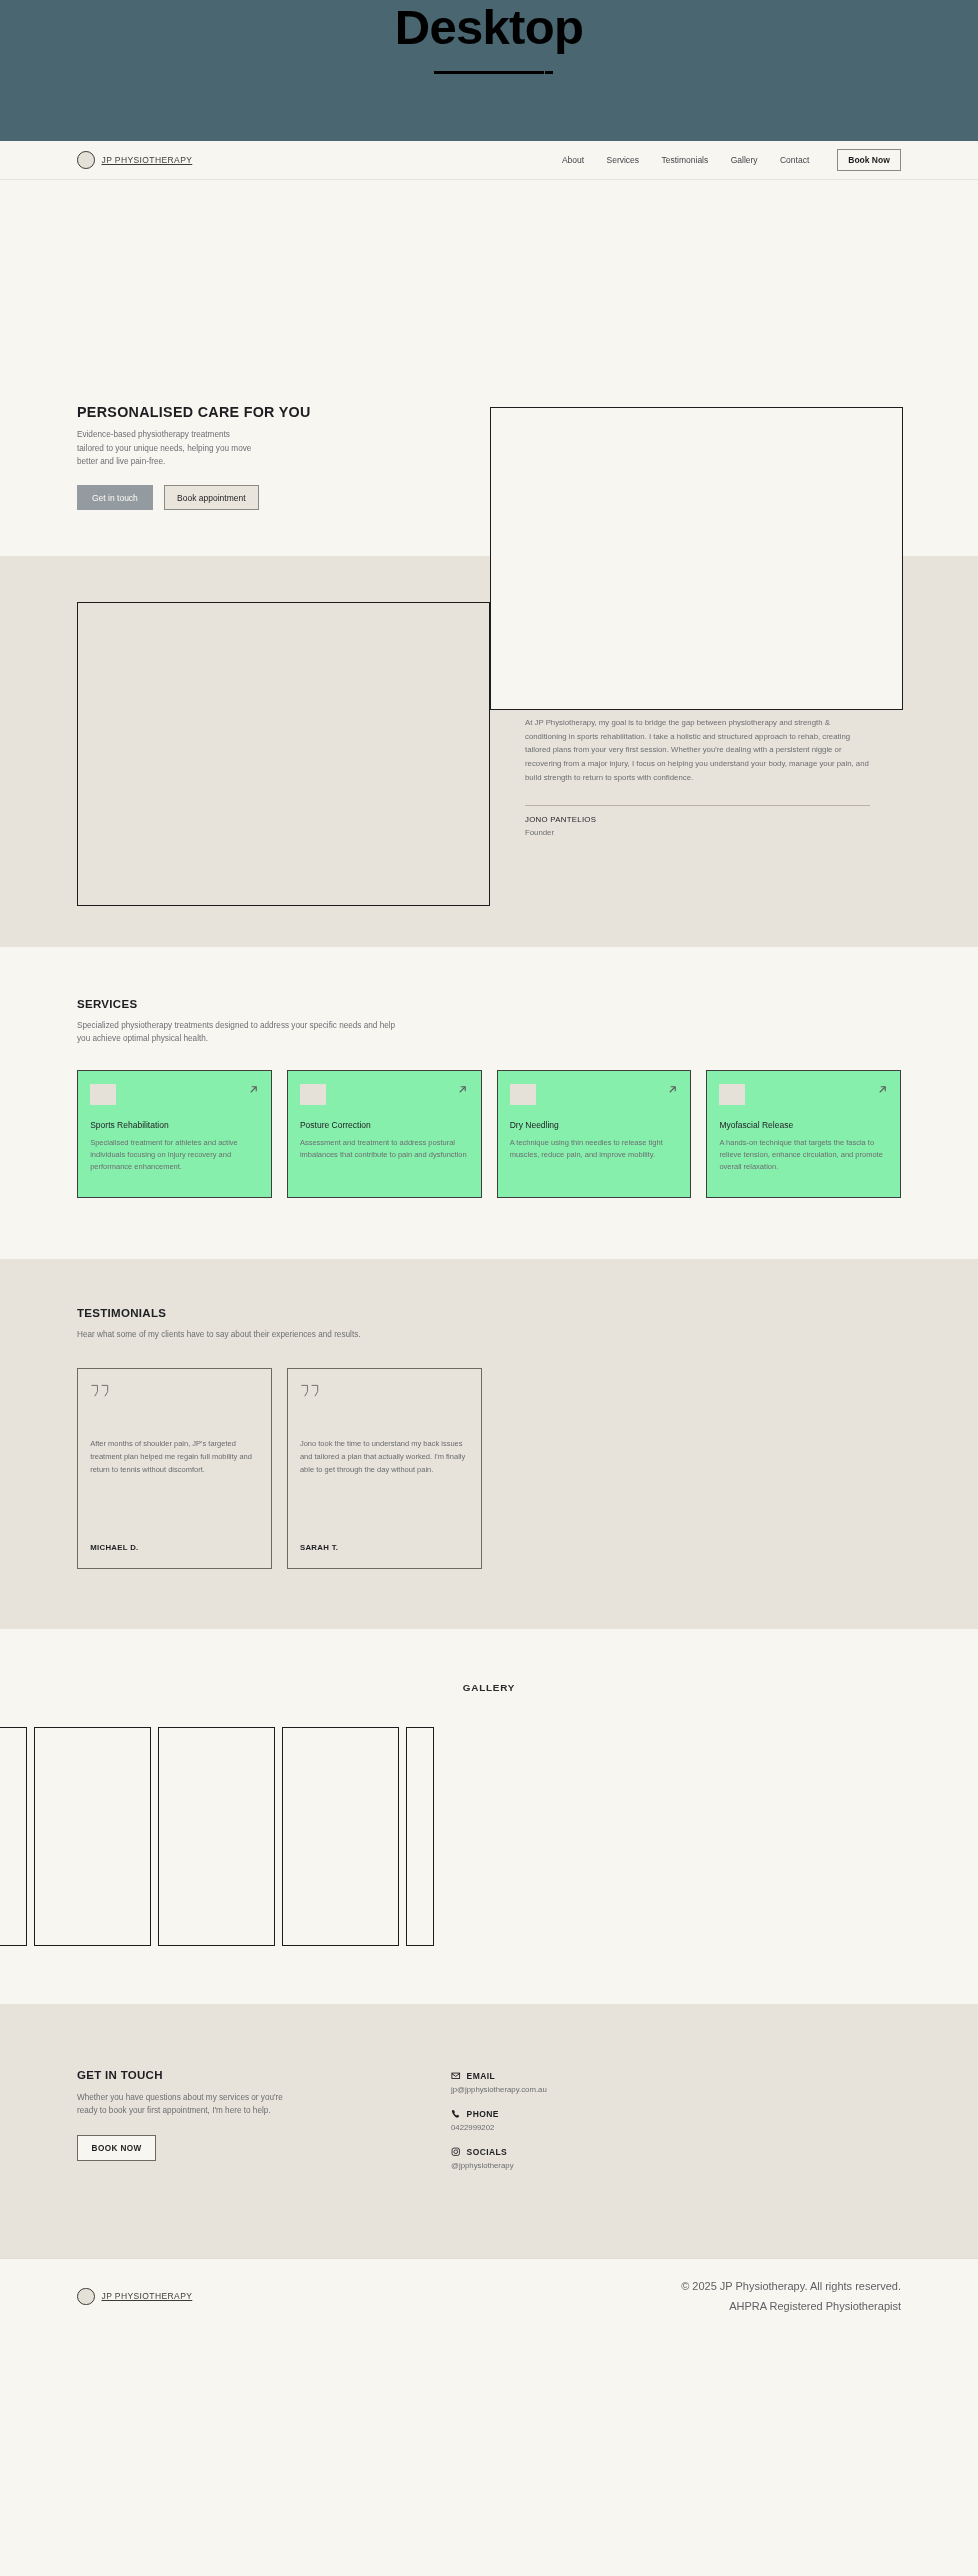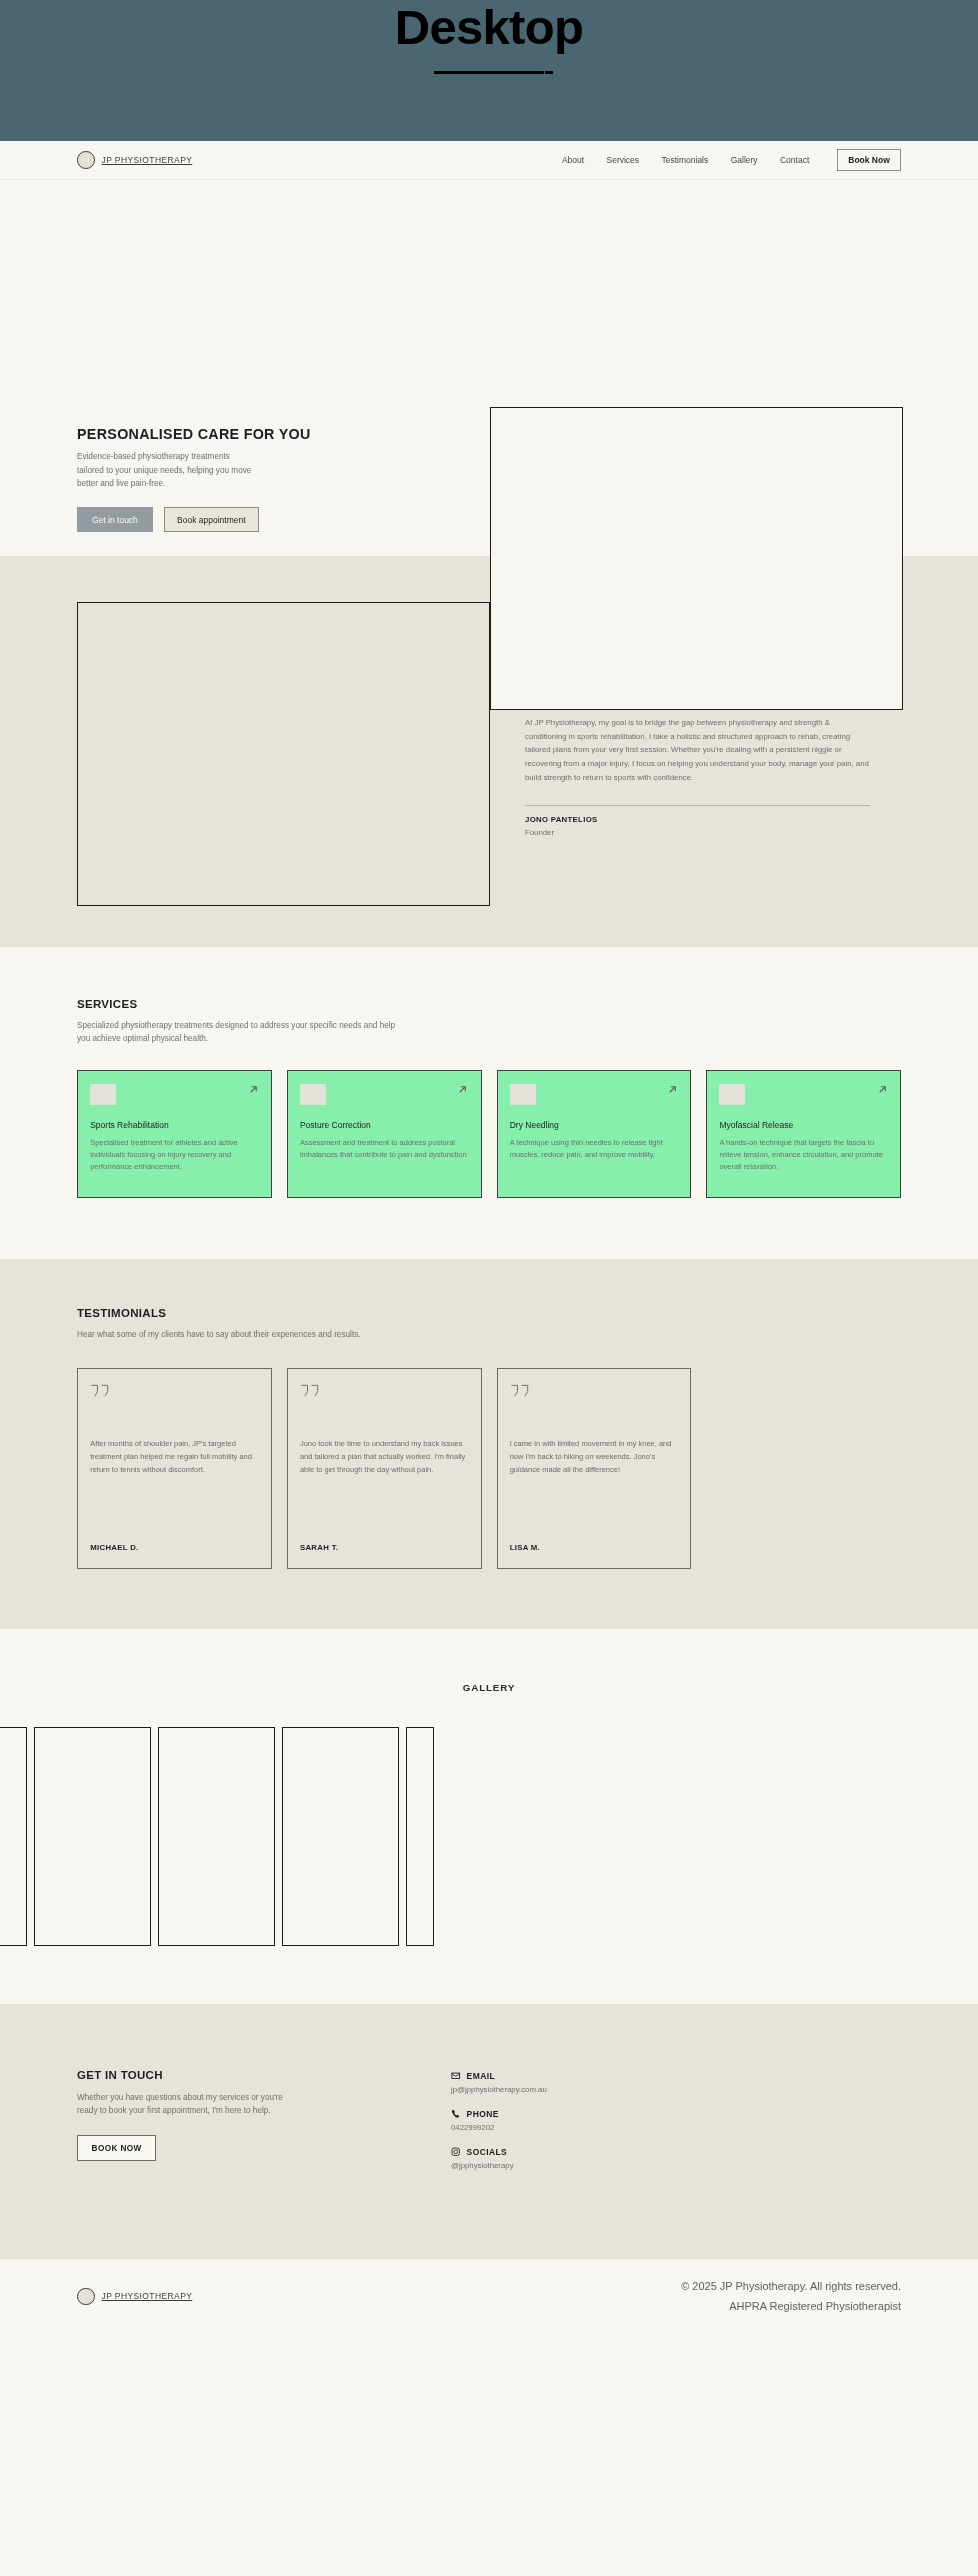--- a/index.html
+++ b/index.html
@@ -87,21 +87,21 @@
 
   
   .hero{
     background:#f7f6f1;
     height:376px;
     position:relative;
   }
   .hero-copy{
     position:absolute;
     left:77px;
-    top:246px;
+    top:224px;
   }
   .hero-title{
     font-size:14.3px;
     font-weight:600;
     letter-spacing:0.3px;
     color:#1d1d22;
   }
   .hero-sub{
     margin-top:8.2px;
     font-size:8.2px;
@@ -163,21 +163,21 @@
     line-height:1.75;
     color:#6e6e72;
   }
   .about-rule{
     margin-top:20.4px;
     border-top:0.7px solid #b9b2a6;
   }
   .about-name{
     margin-top:9.5px;
     font-size:7.8px;
-    font-weight:700;
+    font-weight:400;
     letter-spacing:0.3px;
     color:#1d1d22;
   }
   .about-role{
     margin-top:3.4px;
     font-size:7.8px;
     color:#6e6e72;
   }
 
   
@@ -465,27 +465,20 @@
 
     <div class="tst-card">
       <svg class="tst-quote" viewBox="0 0 30 22" fill="none" stroke="currentColor" stroke-width="1.4">
         <path d="M2 2 H11 V11 L7 18 M17 2 H26 V11 L22 18"></path>
       </svg>
       <p class="tst-text">Jono took the time to understand my back issues and tailored a plan that actually worked. I'm finally able to get through the day without pain.</p>
       <div class="tst-author">SARAH T.</div>
     </div>
 
 
-    <div class="tst-card">
-      <svg class="tst-quote" viewBox="0 0 30 22" fill="none" stroke="currentColor" stroke-width="1.4">
-        <path d="M2 2 H11 V11 L7 18 M17 2 H26 V11 L22 18"></path>
-      </svg>
-      <p class="tst-text">I came in with limited movement in my knee, and now I'm back to hiking on weekends. Jono's guidance made all the difference!</p>
-      <div class="tst-author">LISA M.</div>
-    </div>
 
   </div>
 </section>
 
 <section class="gallery">
   <h2 class="gal-title">GALLERY</h2>
   <div class="gal-rail">
     <div class="gal-item partial-l"></div>
     <div class="gal-item full" style="width:117px"></div>
     <div class="gal-item full" style="width:117px"></div>

